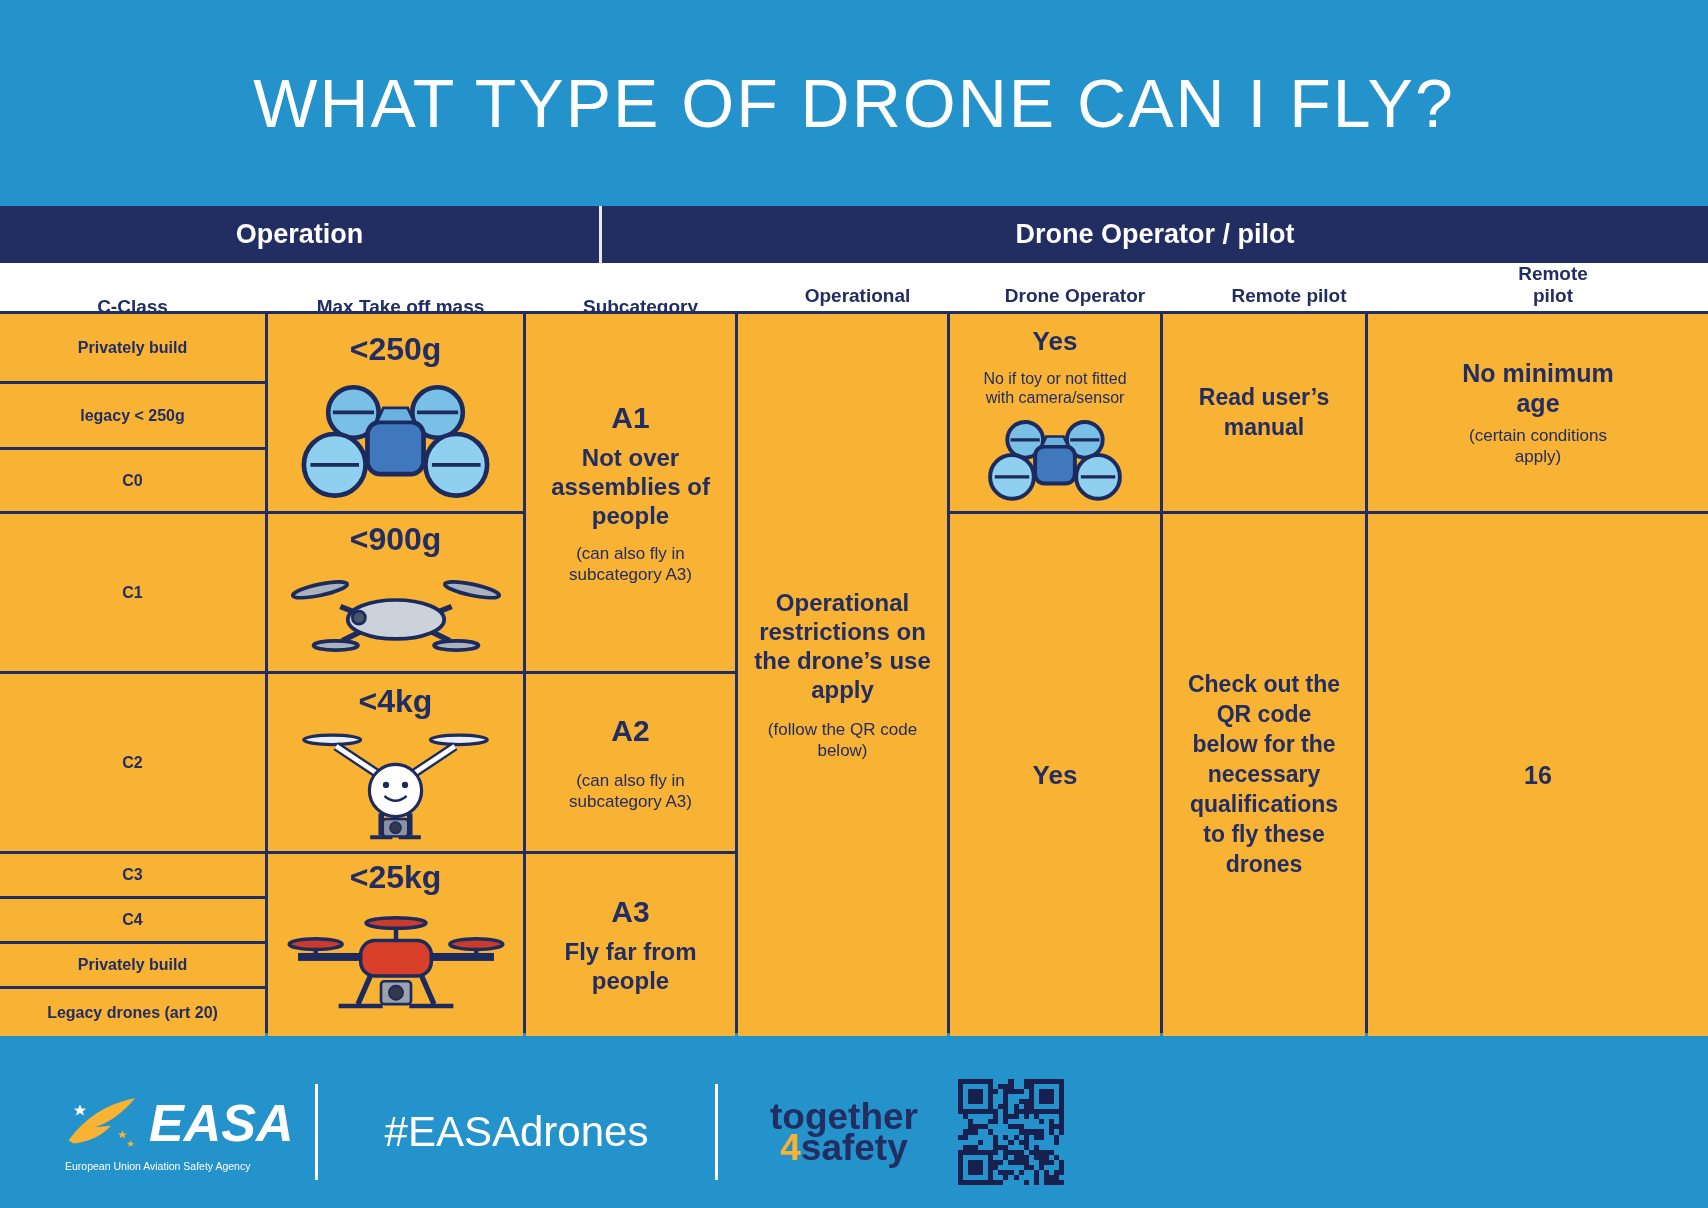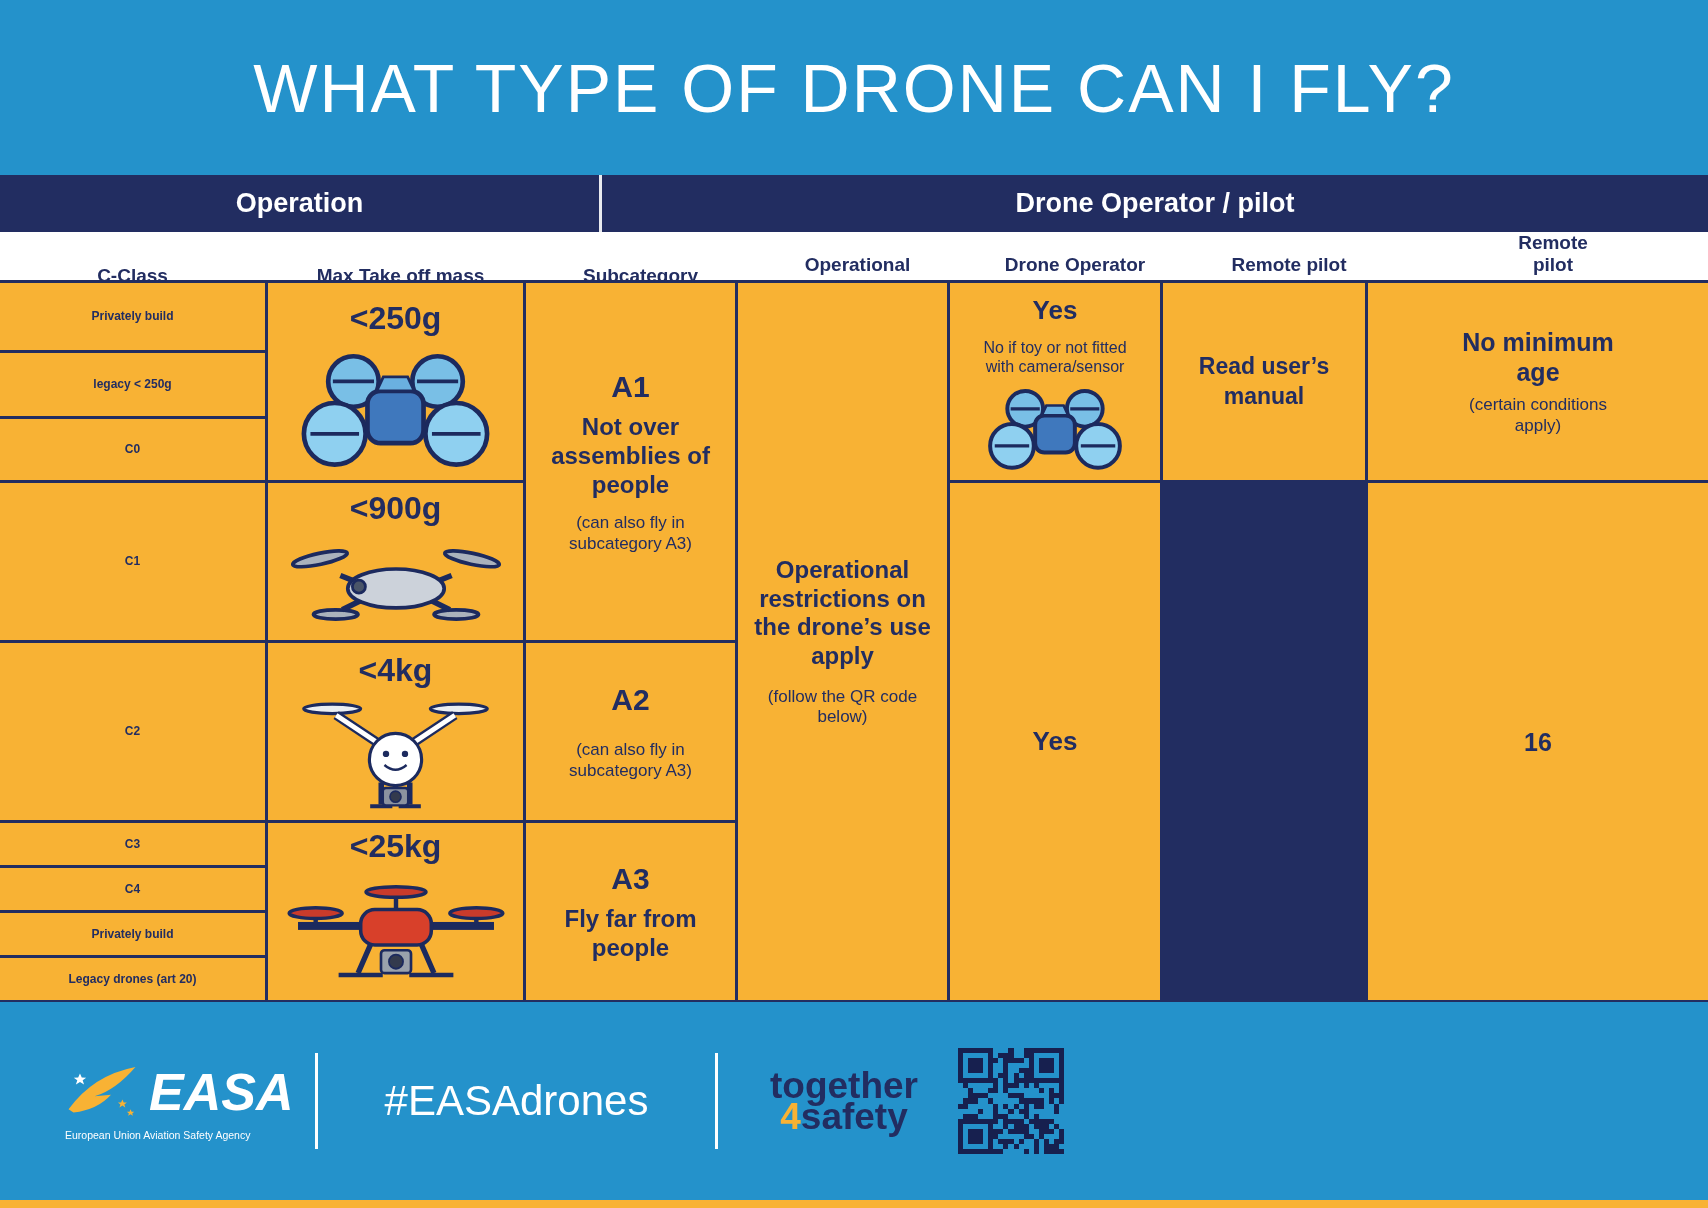--- a/index.html
+++ b/index.html
@@ -8,42 +8,42 @@
     --yellow:#f8b234;
     --cols:265px 255px 209px 209px 210px 202px 1fr;
   }
   *{box-sizing:border-box;}
   html,body{margin:0;padding:0;background:#fff;}
   .poster{
     width:1708px;height:1208px;position:relative;overflow:hidden;
     font-family:"Liberation Sans",sans-serif;background:var(--yellow);
   }
   
-  .title-band{height:175px;background:var(--blue);display:flex;align-items:center;justify-content:center;}
+  .title-band{height:206px;background:var(--blue);display:flex;align-items:center;justify-content:center;}
   .title-band h1{margin:0;color:#fff;font-size:68px;font-weight:500;letter-spacing:2px;}
   
   .group-band{height:57px;background:var(--navy);display:flex;align-items:stretch;}
   .group{display:flex;align-items:center;justify-content:center;color:#fff;font-weight:700;font-size:27px;}
   .group.op{width:599px;}
   .group.pilot{flex:1;}
   .group-divider{width:3px;background:rgba(255,255,255,.9);}
   
   .col-headers{height:48px;background:#fff;display:grid;grid-template-columns:var(--cols);gap:8px;align-items:center;}
   .col-h{text-align:center;color:var(--navy);font-weight:700;font-size:19px;line-height:1.15;padding:0 18px;}
   .col-h.wide{padding:0 100px;}
   
   .body{
     height:722px;background:var(--navy);display:grid;
     grid-template-columns:var(--cols);
     grid-template-rows:67px 63px 61px 157px 177px 42px 42px 42px 1fr;
     gap:3px;padding:3px 0;
   }
   .cell{background:var(--yellow);display:flex;flex-direction:column;align-items:center;justify-content:center;
         color:var(--navy);text-align:center;line-height:1.2;}
-  .cclass{grid-column:1;font-weight:700;font-size:12px;padding:14px 8px;}
+  .cclass{grid-column:1;font-weight:700;font-size:16px;padding:14px 8px;}
   .cc1{grid-row:1}.cc2{grid-row:2}.cc3{grid-row:3}.cc4{grid-row:4}.cc5{grid-row:5}
   .cc6{grid-row:6}.cc7{grid-row:7}.cc8{grid-row:8}.cc9{grid-row:9}
   .mass250{grid-column:2;grid-row:1/span 3;justify-content:flex-start;padding-top:16px;}
   .mass900{grid-column:2;grid-row:4;justify-content:flex-start;padding-top:6px;}
   .mass4{grid-column:2;grid-row:5;justify-content:flex-start;padding-top:8px;}
   .mass25{grid-column:2;grid-row:6/span 4;justify-content:flex-start;padding-top:4px;}
   .mass-label{font-size:32px;font-weight:700;}
   .subA1{grid-column:3;grid-row:1/span 4;}
   .subA2{grid-column:3;grid-row:5;}
   .subA3{grid-column:3;grid-row:6/span 4;}
@@ -217,20 +217,23 @@
           <path d="M95 52h40l-7-15h-26z" fill="#6ab0e0" stroke-width="4"></path>
         </g>
       </svg>
     </div>
     <div class="cell reg-bottom">
       <div class="yes-big">Yes</div>
     </div>
 
     <div class="cell qual-top">
       <div class="qual-text">Read user’s manual</div>
+    </div>
+    <div class="cell qual-bottom">
+      <div class="qual-text">Check out the QR code below for the necessary qualifications to fly these drones</div>
     </div>
 
     <div class="cell age-top">
       <div class="age-main">No minimum age</div>
       <div class="age-note">(certain conditions apply)</div>
     </div>
     <div class="cell age-bottom">
       <div class="age-16">16</div>
     </div>
 

